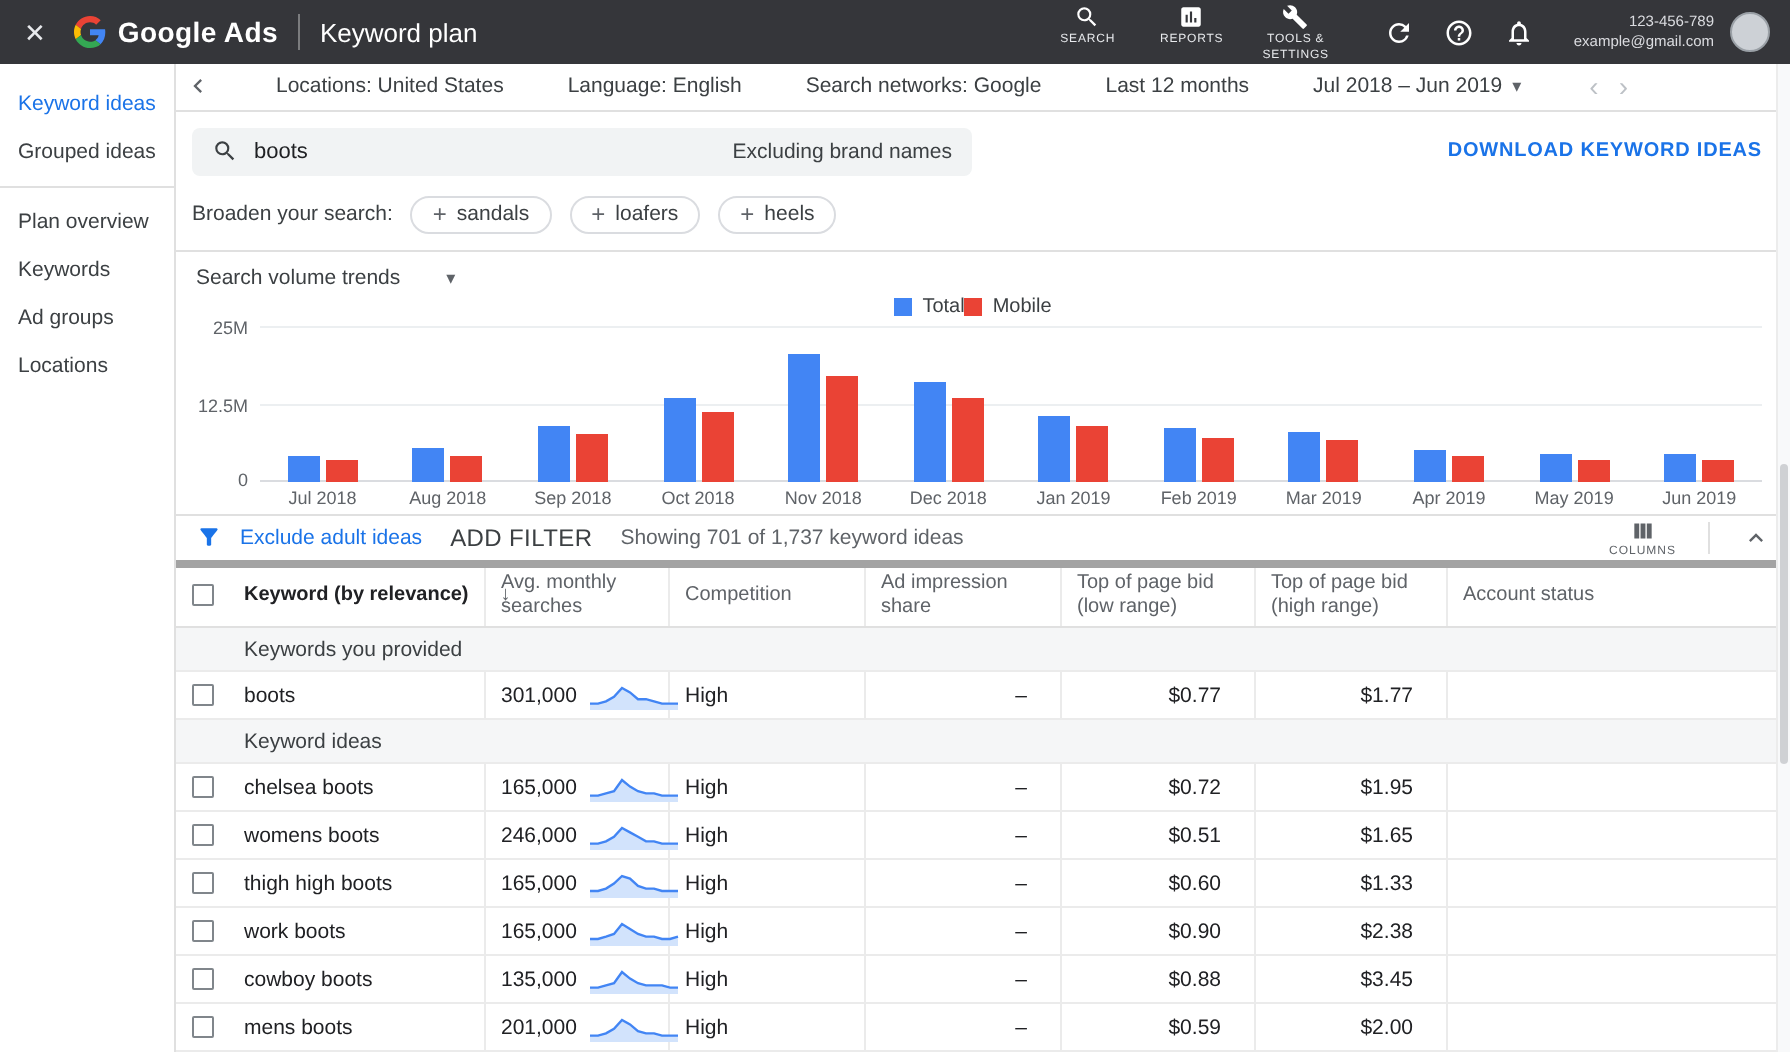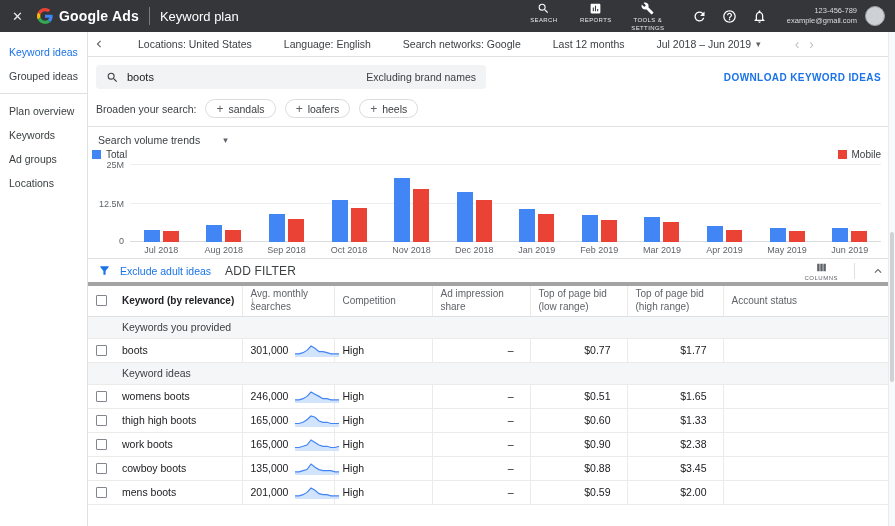--- a/index.html
+++ b/index.html
@@ -45,21 +45,21 @@
 
   
   .broaden-row { display:flex; align-items:center; gap:9px; padding:4px 8px 8px 8px; border-bottom:1px solid #e0e0e0; font-size:10.5px; color:#3c4043; }
   .chip { display:inline-flex; align-items:center; gap:5px; border:1px solid #dadce0; border-radius:12px; padding:0 10px; height:19px; color:#3c4043; background:#fff; }
   .chip .plus { color:#5f6368; font-size:12px; line-height:1; }
 
   
   .chart-section { padding:5px 8px 3px 4px; border-bottom:1px solid #e0e0e0; }
   .trends-row { display:flex; align-items:center; padding-left:4px; }
   .trends-btn { display:flex; align-items:center; gap:23px; font-size:10.5px; color:#3c4043; padding:2px 2px; }
-  .legend-row { display:flex; justify-content:space-between; align-items:center; gap:0; height:13px; font-size:10px; color:#3c4043; margin-right:6px; }
+  .legend-row { display:flex; justify-content:center; align-items:center; gap:0; height:13px; font-size:10px; color:#3c4043; margin-right:6px; }
   .legend-item { display:flex; align-items:center; gap:5px; }
   .swatch { width:9px; height:9px; display:inline-block; }
   .plot-wrap { position:relative; height:78px; margin:3px 6px 0 38px; }
   .gridline { position:absolute; left:0; right:0; height:1px; background:#eceff1; }
   .baseline { position:absolute; left:0; right:0; bottom:0; height:1px; background:#dadce0; }
   .y-tick { position:absolute; left:-38px; width:32px; text-align:right; font-size:9px; color:#5f6368; }
   #bars { position:absolute; left:0; right:0; top:0; bottom:0; display:flex; }
   .bar-col { flex:1; display:flex; align-items:flex-end; justify-content:center; gap:3px; height:100%; }
   .bar { width:16px; }
   #xlabels { display:flex; margin:3px 6px 0 38px; }
@@ -312,20 +312,21 @@
     </section>
 
     <div class="filter-bar">
       <span class="exclude-link">
         <svg viewBox="0 0 24 24" width="13" height="13">
             <path fill="#1a73e8" d="M4.25 5.61C6.27 8.2 10 13 10 13v6c0 .55.45 1 1 1h2c.55 0 1-.45 1-1v-6s3.73-4.8 5.75-7.39A1 1 0 0 0 18.95 4H5.04c-.83 0-1.3.95-.79 1.61z"></path>
           </svg>
         <span>Exclude adult ideas</span>
       </span>
       <span class="add-filter">ADD FILTER</span>
+      <span class="showing">Showing 701 of 1,737 keyword ideas</span>
       <span class="columns-btn">
         <svg viewBox="0 0 24 24" width="13" height="13">
             <path fill="#5f6368" d="M4 5h4.5v14H4zM9.75 5h4.5v14h-4.5zM15.5 5H20v14h-4.5z"></path>
           </svg>
         <span class="columns-label">COLUMNS</span>
       </span>
       <span class="vdiv"></span>
       <span>
         <svg viewBox="0 0 24 24" width="14" height="14">
             <path fill="#5f6368" d="M12 8l-6 6 1.41 1.41L12 10.83l4.59 4.58L18 14z"></path>
@@ -386,20 +387,40 @@
           <td class="r-cell">$0.77</td>
           <td class="r-cell">$1.77</td>
           <td></td>
         </tr>
 
         <tr class="section-row">
           <td class="cb-cell"></td>
           <td colspan="7">Keyword ideas</td>
         </tr>
 
+        <tr class="data-row">
+          <td class="cb-cell"><span class="checkbox"></span></td>
+          <td class="kw-cell">chelsea boots</td>
+          <td>
+            <div class="num-wrap">
+              <span class="num-val">165,000</span>
+              <span class="spark">
+                  <svg width="46" height="16" viewBox="0 0 46 16">
+                    <polygon points="1,15 1.0,11.8 5.0,11.8 9.0,10.7 13.0,9.6 17.0,4.0 21.0,7.3 25.0,9.6 29.0,10.7 33.0,10.7 37.0,11.8 41.0,11.8 45.0,11.8 45,15" fill="#d2e3fc"></polygon>
+                    <polyline points="1.0,11.8 5.0,11.8 9.0,10.7 13.0,9.6 17.0,4.0 21.0,7.3 25.0,9.6 29.0,10.7 33.0,10.7 37.0,11.8 41.0,11.8 45.0,11.8" fill="none" stroke="#4285f4" stroke-width="1.2"></polyline>
+                  </svg>
+                </span>
+            </div>
+          </td>
+          <td>High</td>
+          <td class="r-cell">–</td>
+          <td class="r-cell">$0.72</td>
+          <td class="r-cell">$1.95</td>
+          <td></td>
+        </tr>
 
         <tr class="data-row">
           <td class="cb-cell"><span class="checkbox"></span></td>
           <td class="kw-cell">womens boots</td>
           <td>
             <div class="num-wrap">
               <span class="num-val">246,000</span>
               <span class="spark">
                   <svg width="46" height="16" viewBox="0 0 46 16">
                     <polygon points="1,15 1.0,11.8 5.0,11.8 9.0,10.7 13.0,8.4 17.0,4.0 21.0,6.2 25.0,8.4 29.0,10.7 33.0,10.7 37.0,11.8 41.0,11.8 45.0,11.8 45,15" fill="#d2e3fc"></polygon>

